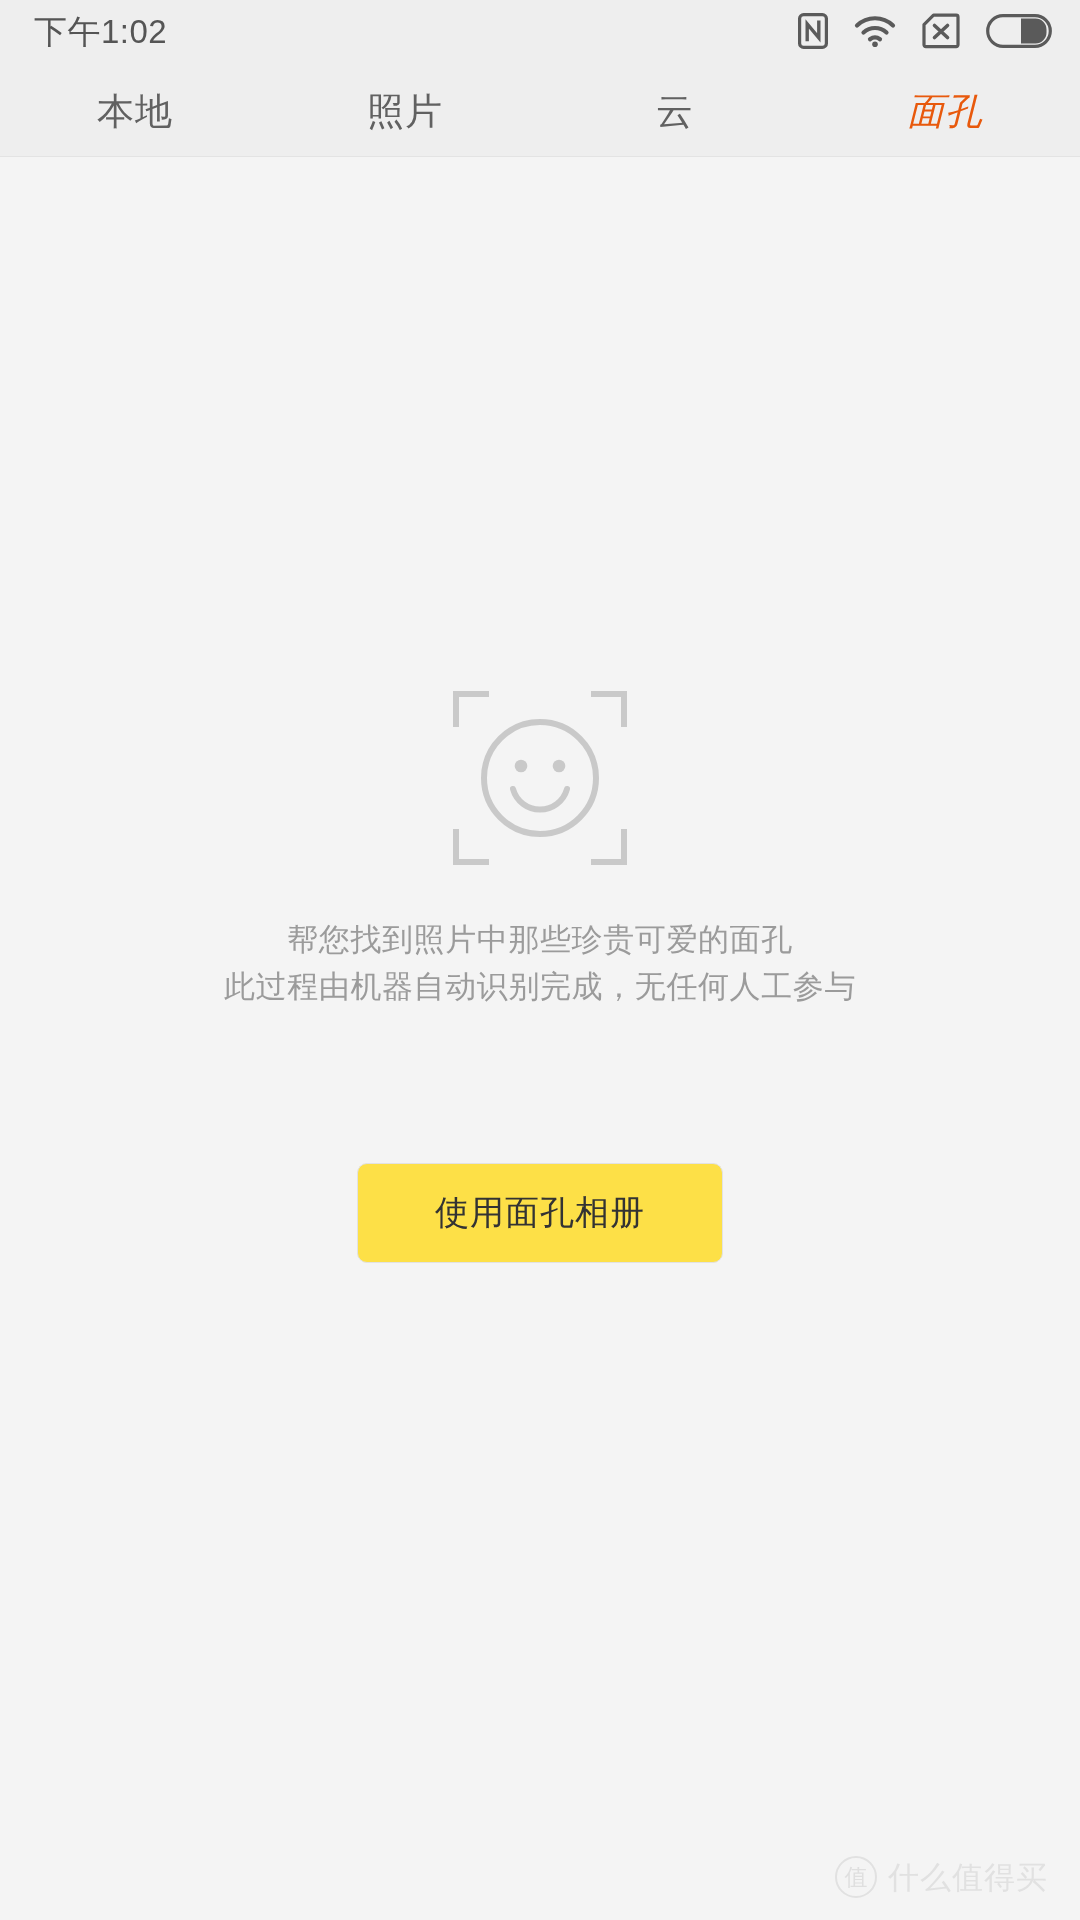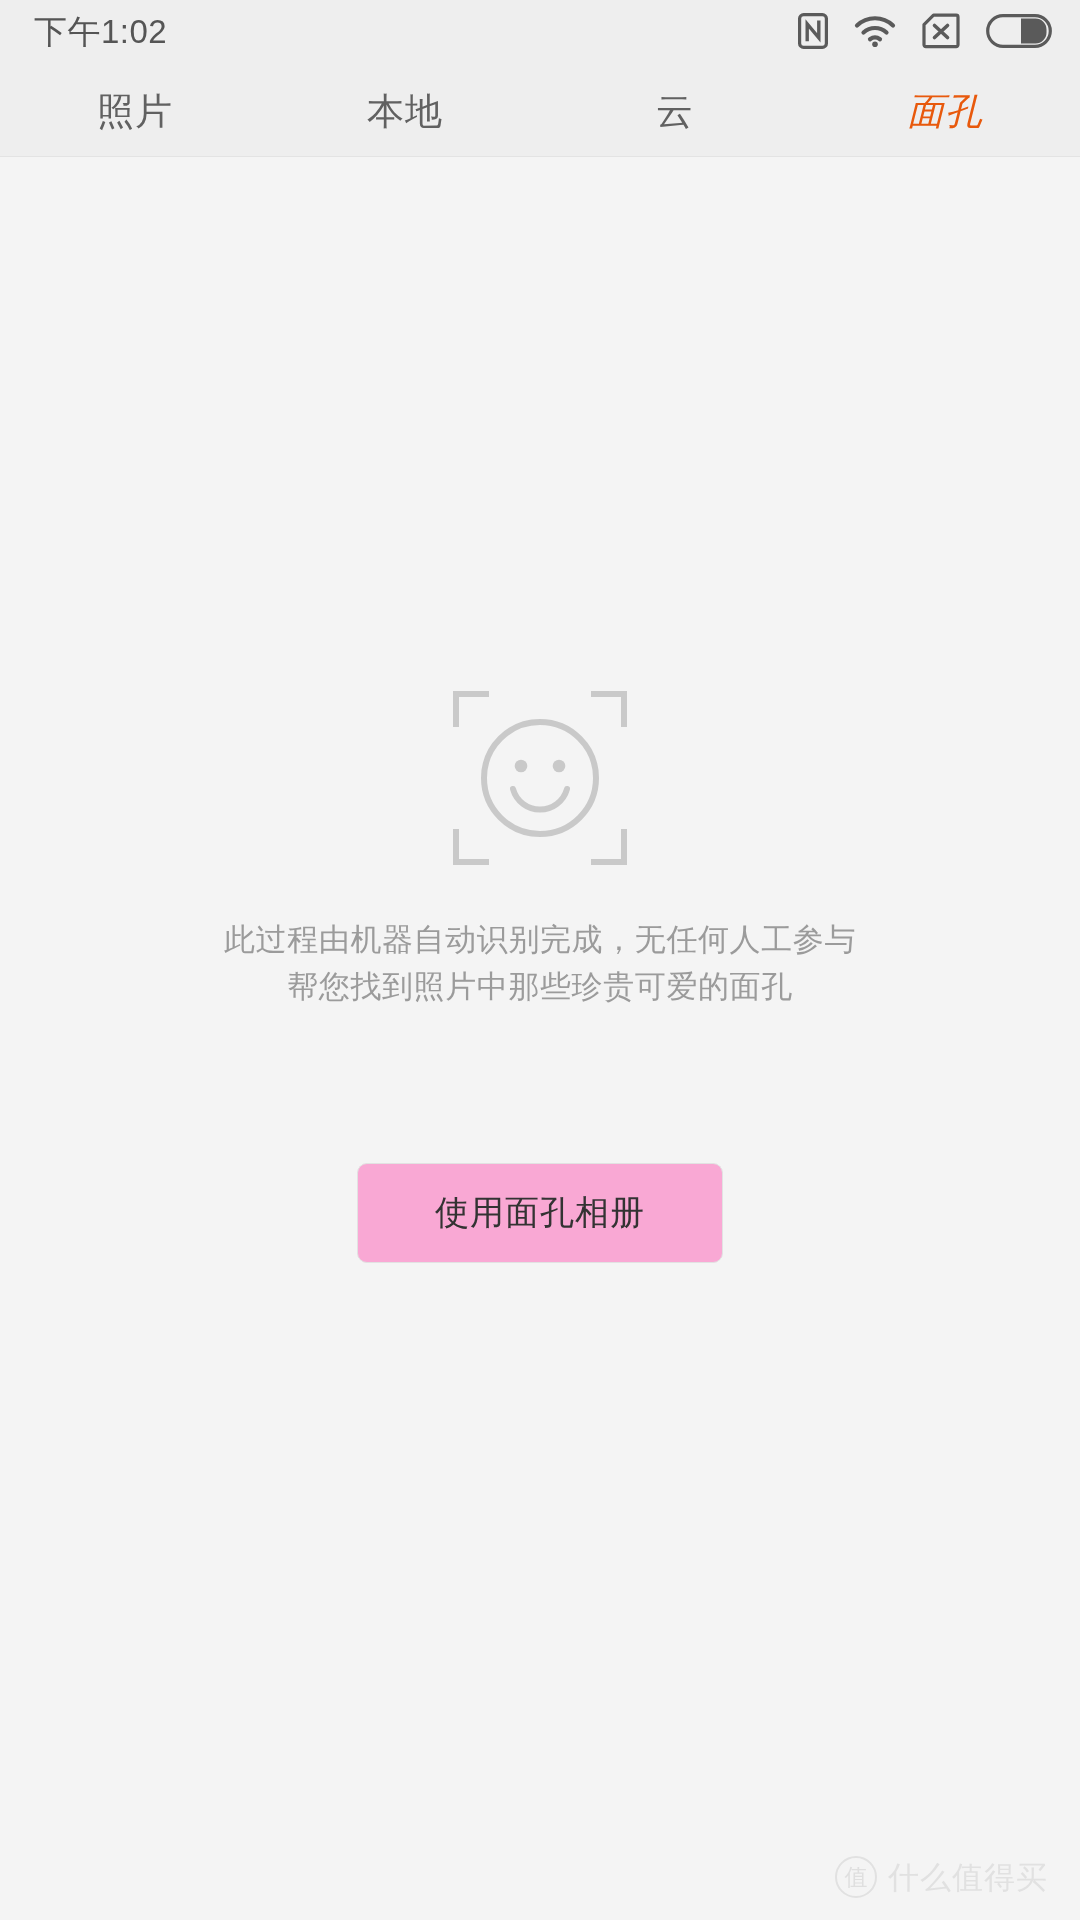--- a/index.html
+++ b/index.html
@@ -102,21 +102,21 @@
     letter-spacing: 0.6px;
   }
 
   .action-btn {
     position: absolute;
     left: 50%;
     transform: translateX(-50%);
     top: 1005px;
     width: 366px;
     height: 100px;
-    background: #f9a8d4;
+    background: #fde047;
     border: 1px solid #e2e2e2;
     border-radius: 10px;
     font-size: 34px;
     color: #333333;
     font-family: "Liberation Sans", "DejaVu Sans", sans-serif;
     letter-spacing: 1px;
     display: flex;
     align-items: center;
     justify-content: center;
     padding: 0;
@@ -187,22 +187,22 @@
       <svg width="66" height="34" viewBox="0 0 66 34">
         <rect x="1.7" y="1.7" width="62.6" height="30.6" rx="15.3" fill="none" stroke="#5a5a5a" stroke-width="3.2"></rect>
         <path d="M35 4.6 L49.5 4.6 A11.0 11.0 0 0 1 60.5 15.6 L60.5 18.4 A11.0 11.0 0 0 1 49.5 29.4 L35 29.4 Z" fill="#5a5a5a"></path>
       </svg>
     </span>
 
   </div>
 </div>
 
 <div class="tab-bar">
+  <div class="tab">本地</div>
   <div class="tab">照片</div>
-  <div class="tab">本地</div>
   <div class="tab">云</div>
   <div class="tab active">面孔</div>
 </div>
 
 <div class="content">
 
   <div class="face-icon">
     <svg width="180" height="180" viewBox="0 0 180 180">
 
       <g fill="none" stroke="#c9c9c9" stroke-width="6" stroke-linecap="square">
@@ -215,22 +215,22 @@
       <circle cx="90" cy="90" r="56" fill="none" stroke="#c9c9c9" stroke-width="6"></circle>
 
       <circle cx="71" cy="78" r="6.3" fill="#c9c9c9"></circle>
       <circle cx="109" cy="78" r="6.3" fill="#c9c9c9"></circle>
 
       <path d="M63 101 A28 28 0 0 0 117 101" fill="none" stroke="#c9c9c9" stroke-width="6" stroke-linecap="round"></path>
     </svg>
   </div>
 
   <div class="hint-block">
+    <div class="hint-line">帮您找到照片中那些珍贵可爱的面孔</div>
     <div class="hint-line">此过程由机器自动识别完成，无任何人工参与</div>
-    <div class="hint-line">帮您找到照片中那些珍贵可爱的面孔</div>
   </div>
 
   <button class="action-btn">使用面孔相册</button>
 
   <div class="watermark">
     <span class="wm-badge">值</span>
     <span class="wm-text">什么值得买</span>
   </div>
 
 </div>

